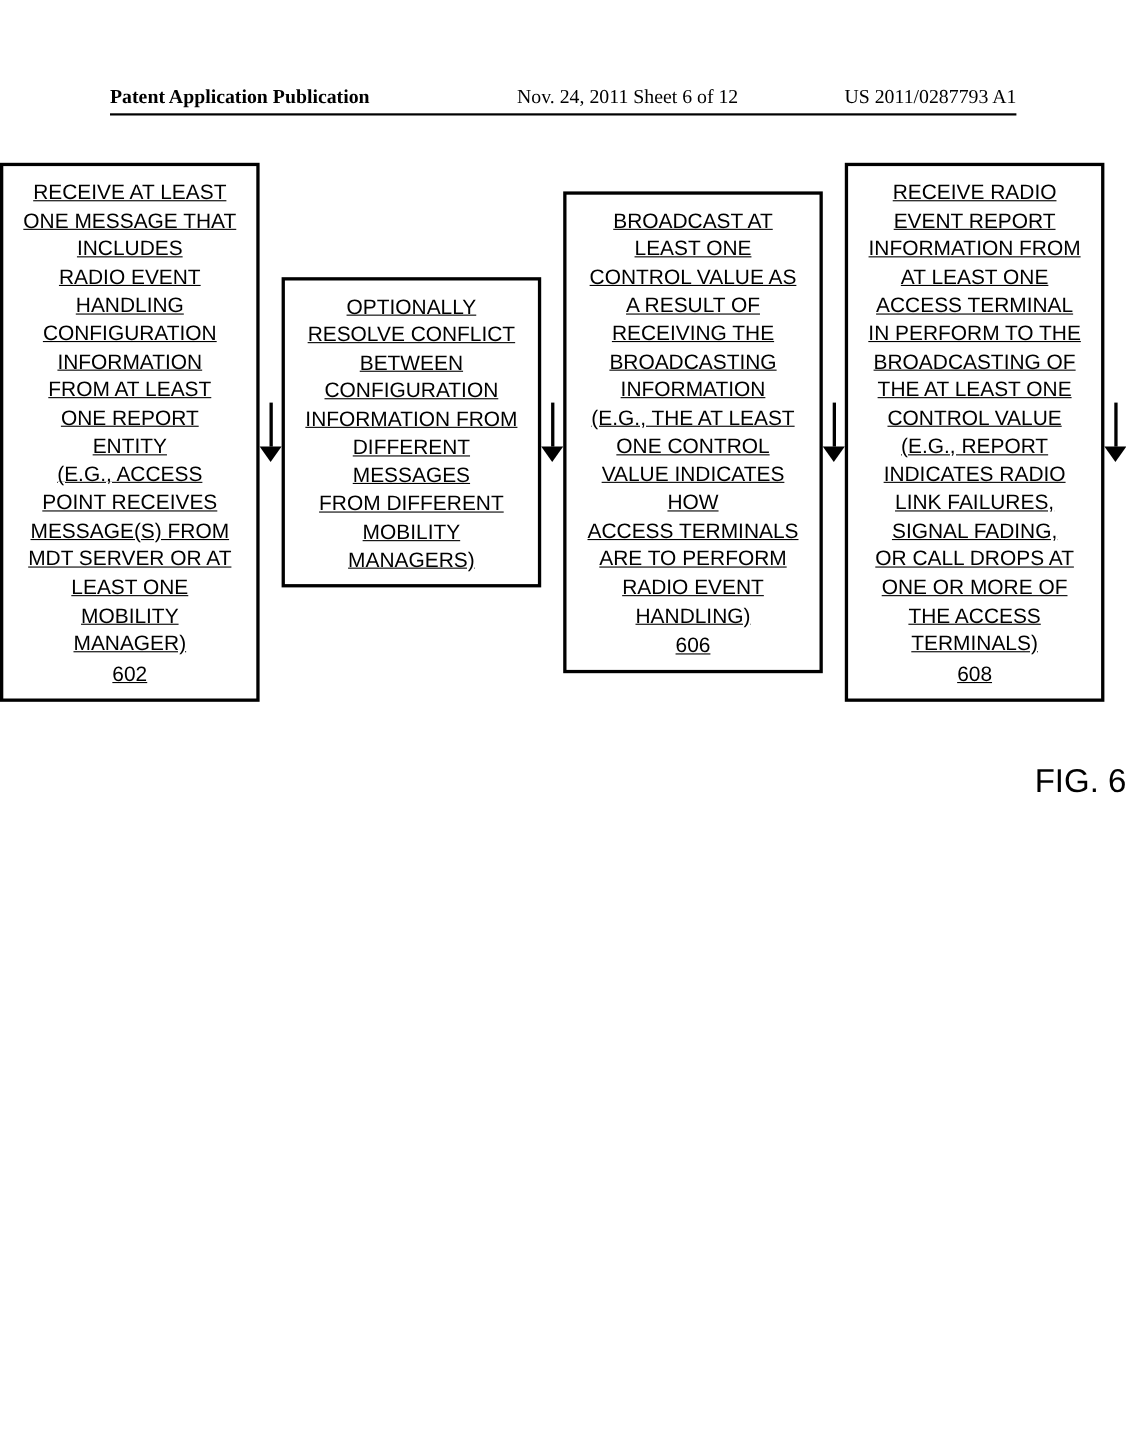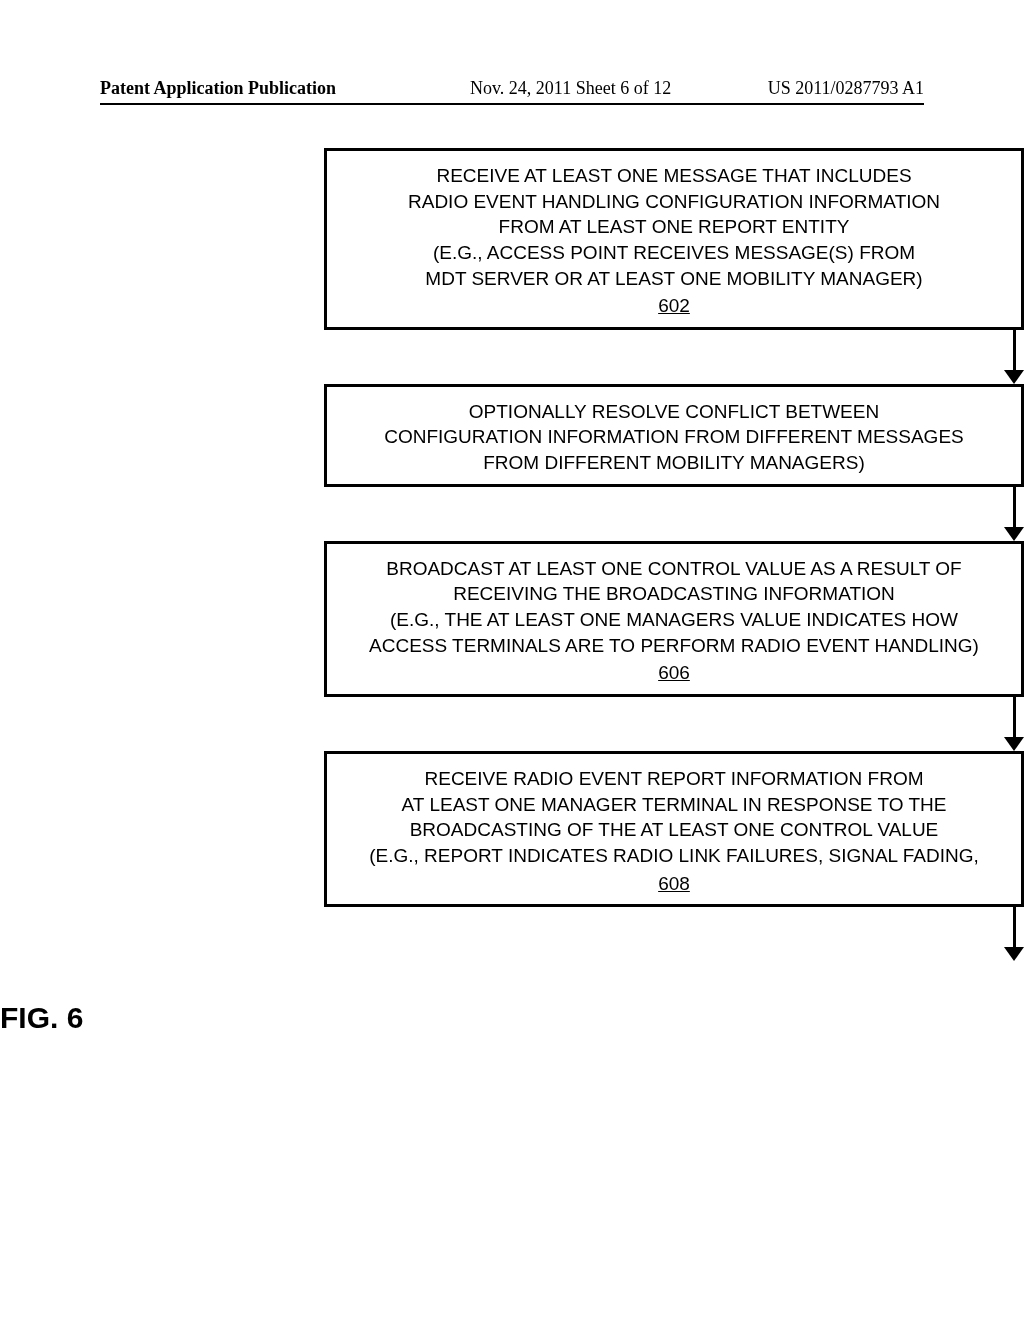--- a/index.html
+++ b/index.html
@@ -26,22 +26,23 @@
     font-family: "Times New Roman", Times, serif;
     border-bottom: 2px solid #000;
     padding-bottom: 4px;
   }
   .header-left { font-weight: bold; }
   .header-mid { position: absolute; left: 370px; top: 0; white-space: nowrap;}
   .header-right { position: absolute; right: 0; top: 0; white-space: nowrap;}
   .flow {
     margin-top: 70px;
     display: flex;
-    flex-direction: column;
-    align-items: flex-end;
+    flex-direction: row;
+    align-items: center;
+    text-decoration: underline;
   }
   .box {
     border: 3px solid #000;
     width: 700px;
     text-align: center;
     font-weight: normal;
     font-size: 19px;
     line-height: 1.35;
     padding: 12px 18px 8px 18px;
     box-sizing: border-box;
@@ -63,24 +64,24 @@
     background: #000;
   }
   .arrow .head {
     width: 0;
     height: 0;
     border-left: 10px solid transparent;
     border-right: 10px solid transparent;
     border-top: 14px solid #000;
   }
   .figlabel {
-    text-align: left;
-    font-weight: bold;
+    text-align: right;
+    font-weight: normal;
     font-size: 30px;
-    margin-top: 40px;
+    margin-top: 56px;
     font-family: Arial, Helvetica, sans-serif;
   }
 </style>
 </head>
 <body>
 
 <div class="page">
 
   <div class="header">
     <span class="header-left">Patent Application Publication</span>
@@ -107,33 +108,34 @@
         <div>CONFIGURATION INFORMATION FROM DIFFERENT MESSAGES</div>
         <div>FROM DIFFERENT MOBILITY MANAGERS)</div>
       </div>
       <div class="arrow">
         <div class="shaft"></div>
         <div class="head"></div>
       </div>
       <div class="box">
         <div>BROADCAST AT LEAST ONE CONTROL VALUE AS A RESULT OF</div>
         <div>RECEIVING THE BROADCASTING INFORMATION</div>
-        <div>(E.G., THE AT LEAST ONE MANAGERS VALUE INDICATES HOW</div>
+        <div>(E.G., THE AT LEAST ONE CONTROL VALUE INDICATES HOW</div>
         <div>ACCESS TERMINALS ARE TO PERFORM RADIO EVENT HANDLING)</div>
         <div><span class="num">606</span></div>
       </div>
       <div class="arrow">
         <div class="shaft"></div>
         <div class="head"></div>
       </div>
       <div class="box">
         <div>RECEIVE RADIO EVENT REPORT INFORMATION FROM</div>
-        <div>AT LEAST ONE MANAGER TERMINAL IN RESPONSE TO THE</div>
+        <div>AT LEAST ONE ACCESS TERMINAL IN PERFORM TO THE</div>
         <div>BROADCASTING OF THE AT LEAST ONE CONTROL VALUE</div>
         <div>(E.G., REPORT INDICATES RADIO LINK FAILURES, SIGNAL FADING,</div>
+        <div>OR CALL DROPS AT ONE OR MORE OF THE ACCESS TERMINALS)</div>
         <div><span class="num">608</span></div>
       </div>
       <div class="arrow">
         <div class="shaft"></div>
         <div class="head"></div>
       </div>
     </div>
 
   <div class="figlabel">FIG. 6</div>
 

